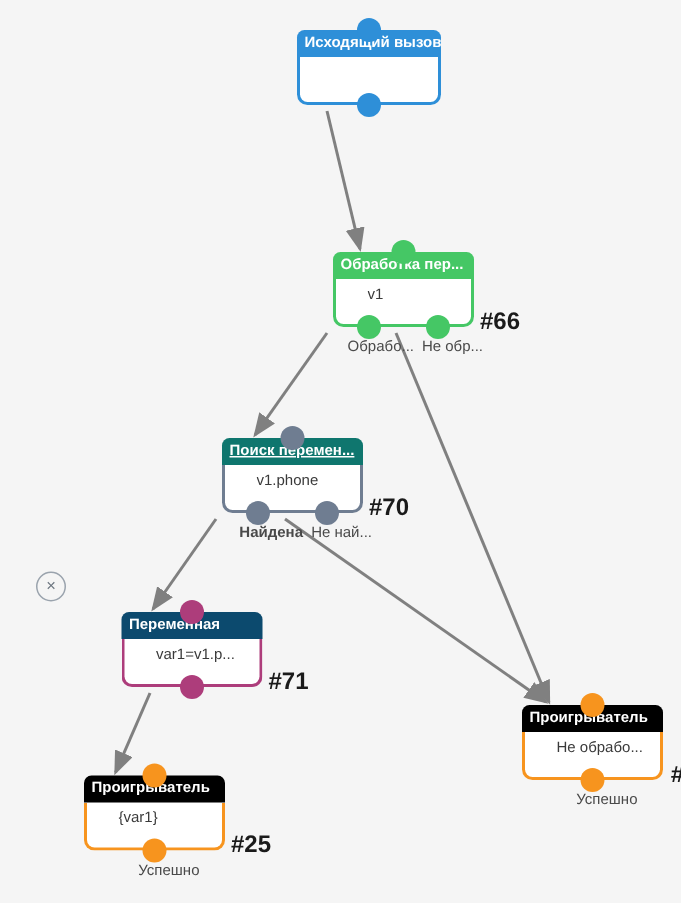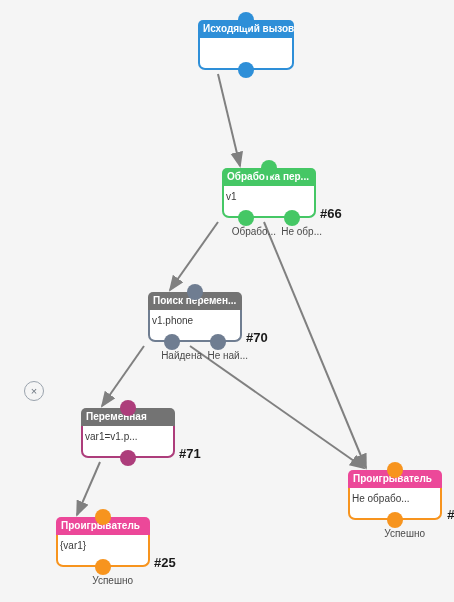--- a/index.html
+++ b/index.html
@@ -57,21 +57,21 @@
     background: #ffffff;
     border: 2px solid;
     border-top: none;
     border-radius: 0 0 7px 7px;
     height: 32px;
     box-sizing: border-box;
     z-index: 2;
   }
   .node-body-text {
     position: absolute;
-    left: 2px;
+    left: 21px;
     top: 5px;
     font-size: 10px;
     color: #3a3a3a;
     white-space: nowrap;
     overflow: hidden;
     width: 80px;
   }
   
   .node-header::after {
     content: "";
@@ -100,46 +100,46 @@
     position: absolute;
     font-size: 10px;
     color: #4a4a4a;
     white-space: nowrap;
     text-align: right;
     z-index: 5;
   }
 
   .node-id {
     position: absolute;
-    font-size: 13px;
+    font-size: 16px;
     font-weight: bold;
     color: #1a1a1a;
     white-space: nowrap;
     z-index: 5;
     text-align: right;
   }
 
   
   .c-blue   .node-header { background: #2e8fd8; }
   .c-blue   .node-body   { border-color: #2e8fd8; }
   .c-blue   .port        { background: #2e8fd8; }
 
   .c-green  .node-header { background: #45c765; }
   .c-green  .node-body   { border-color: #45c765; }
   .c-green  .port        { background: #45c765; }
 
-  .c-slate  .node-header { background: #737373; }
+  .c-slate  .node-header { background: #0f766e; text-decoration: underline; }
   .c-slate  .node-body   { border-color: #6f7d91; }
   .c-slate  .port        { background: #6f7d91; }
 
-  .c-magenta .node-header { background: #737373; }
+  .c-magenta .node-header { background: #0c4a6e; }
   .c-magenta .node-body   { border-color: #ad3d7b; }
   .c-magenta .port        { background: #ad3d7b; }
 
-  .c-orange .node-header { background: #ec4899; }
+  .c-orange .node-header { background: #000000; }
   .c-orange .node-body   { border-color: #f7941e; padding-left: 35px; }
   .c-orange .port        { background: #f7941e; }
 
   
   #close-btn {
     position: absolute;
     width: 20px;
     height: 20px;
     border-radius: 50%;
     border: 1px solid #9aa3ad;
@@ -197,21 +197,21 @@
         <div class="port-label" style="left: 40px; top: 58px; width: 60px;">Не обр...</div>
         <div class="node-id" style="left: 98px; top: 38px;">#66</div>
       </div>
       <div class="node c-slate" style="left: 120px; top: 292px; width: 94px;">
         <div class="port top"></div>
         <div class="node-header">Поиск перемен...</div>
         <div class="node-body">
           <div class="node-body-text">v1.phone</div>
         </div>
         <div class="port bottom" style="left: 16px;"></div>
-        <div class="port-label" style="left: -6px; top: 58px; width: 60px;">Найдена</div>
+        <div class="port-label" style="left: -6px; top: 58px; width: 60px; font-weight: bold;">Найдена</div>
         <div class="port bottom" style="left: 62px;"></div>
         <div class="port-label" style="left: 40px; top: 58px; width: 60px;">Не най...</div>
         <div class="node-id" style="left: 98px; top: 38px;">#70</div>
       </div>
       <div class="node c-magenta" style="left: 53px; top: 408px; width: 94px;">
         <div class="port top"></div>
         <div class="node-header">Переменная</div>
         <div class="node-body">
           <div class="node-body-text">var1=v1.p...</div>
         </div>

